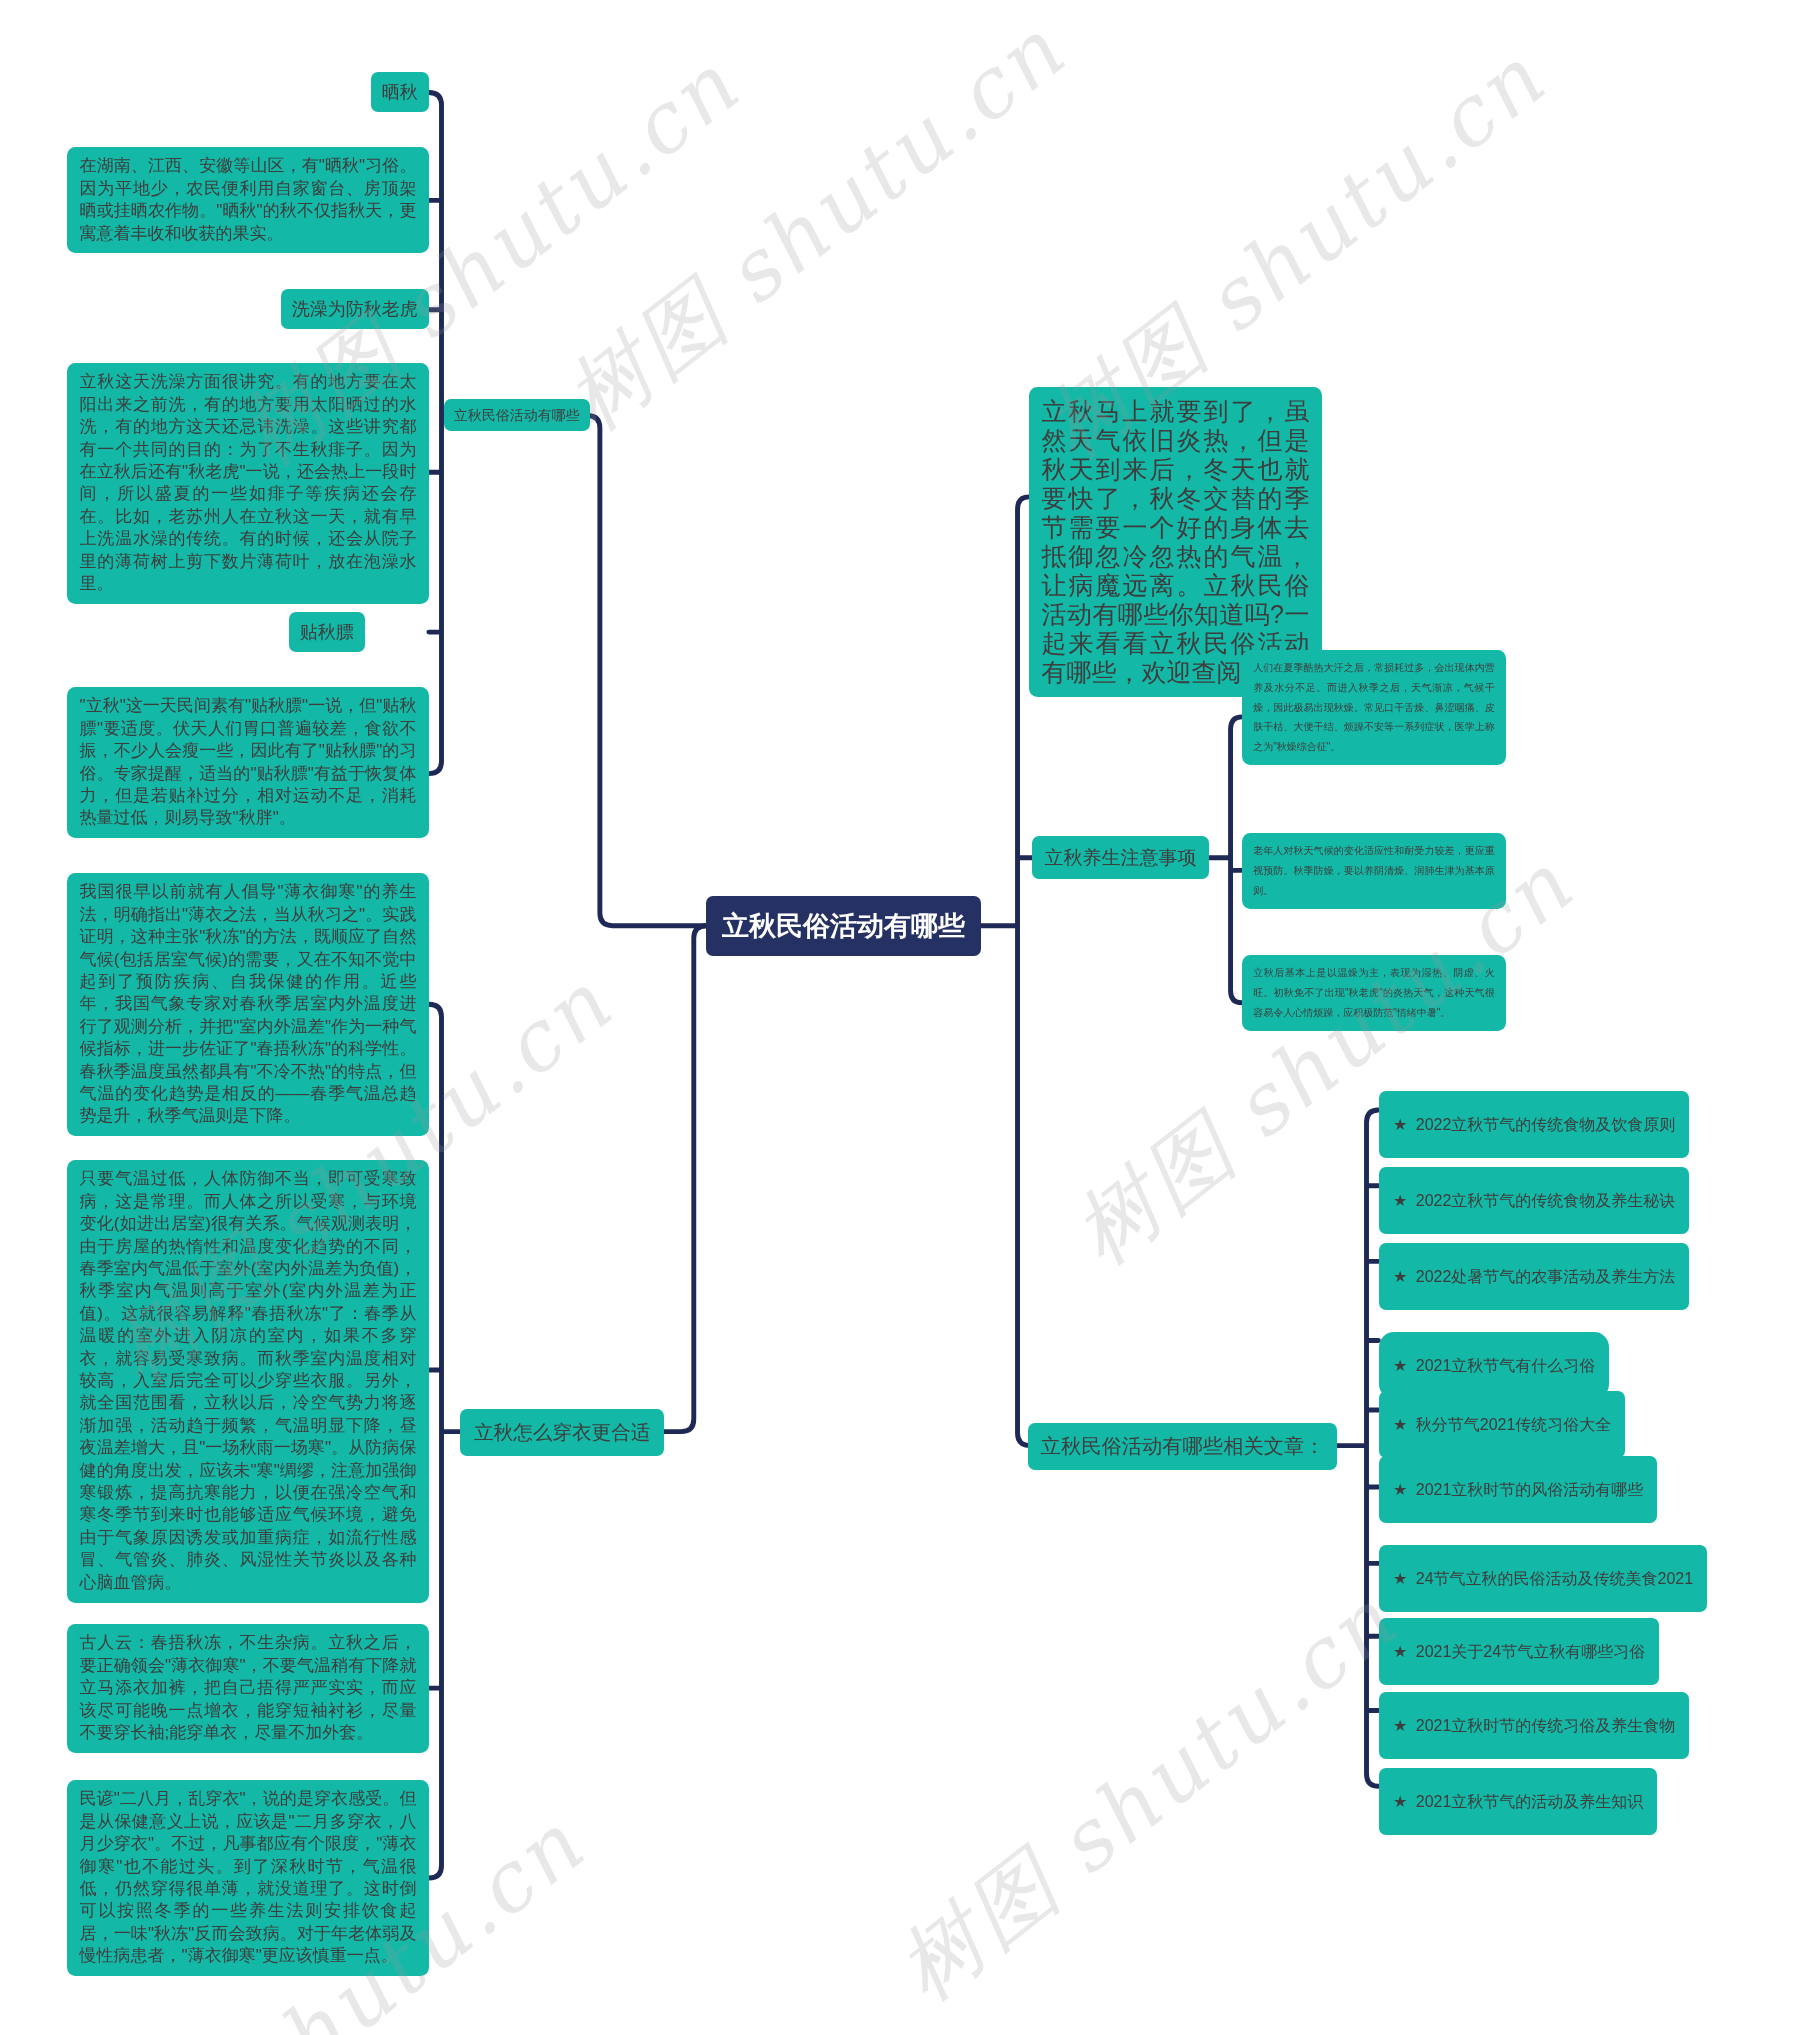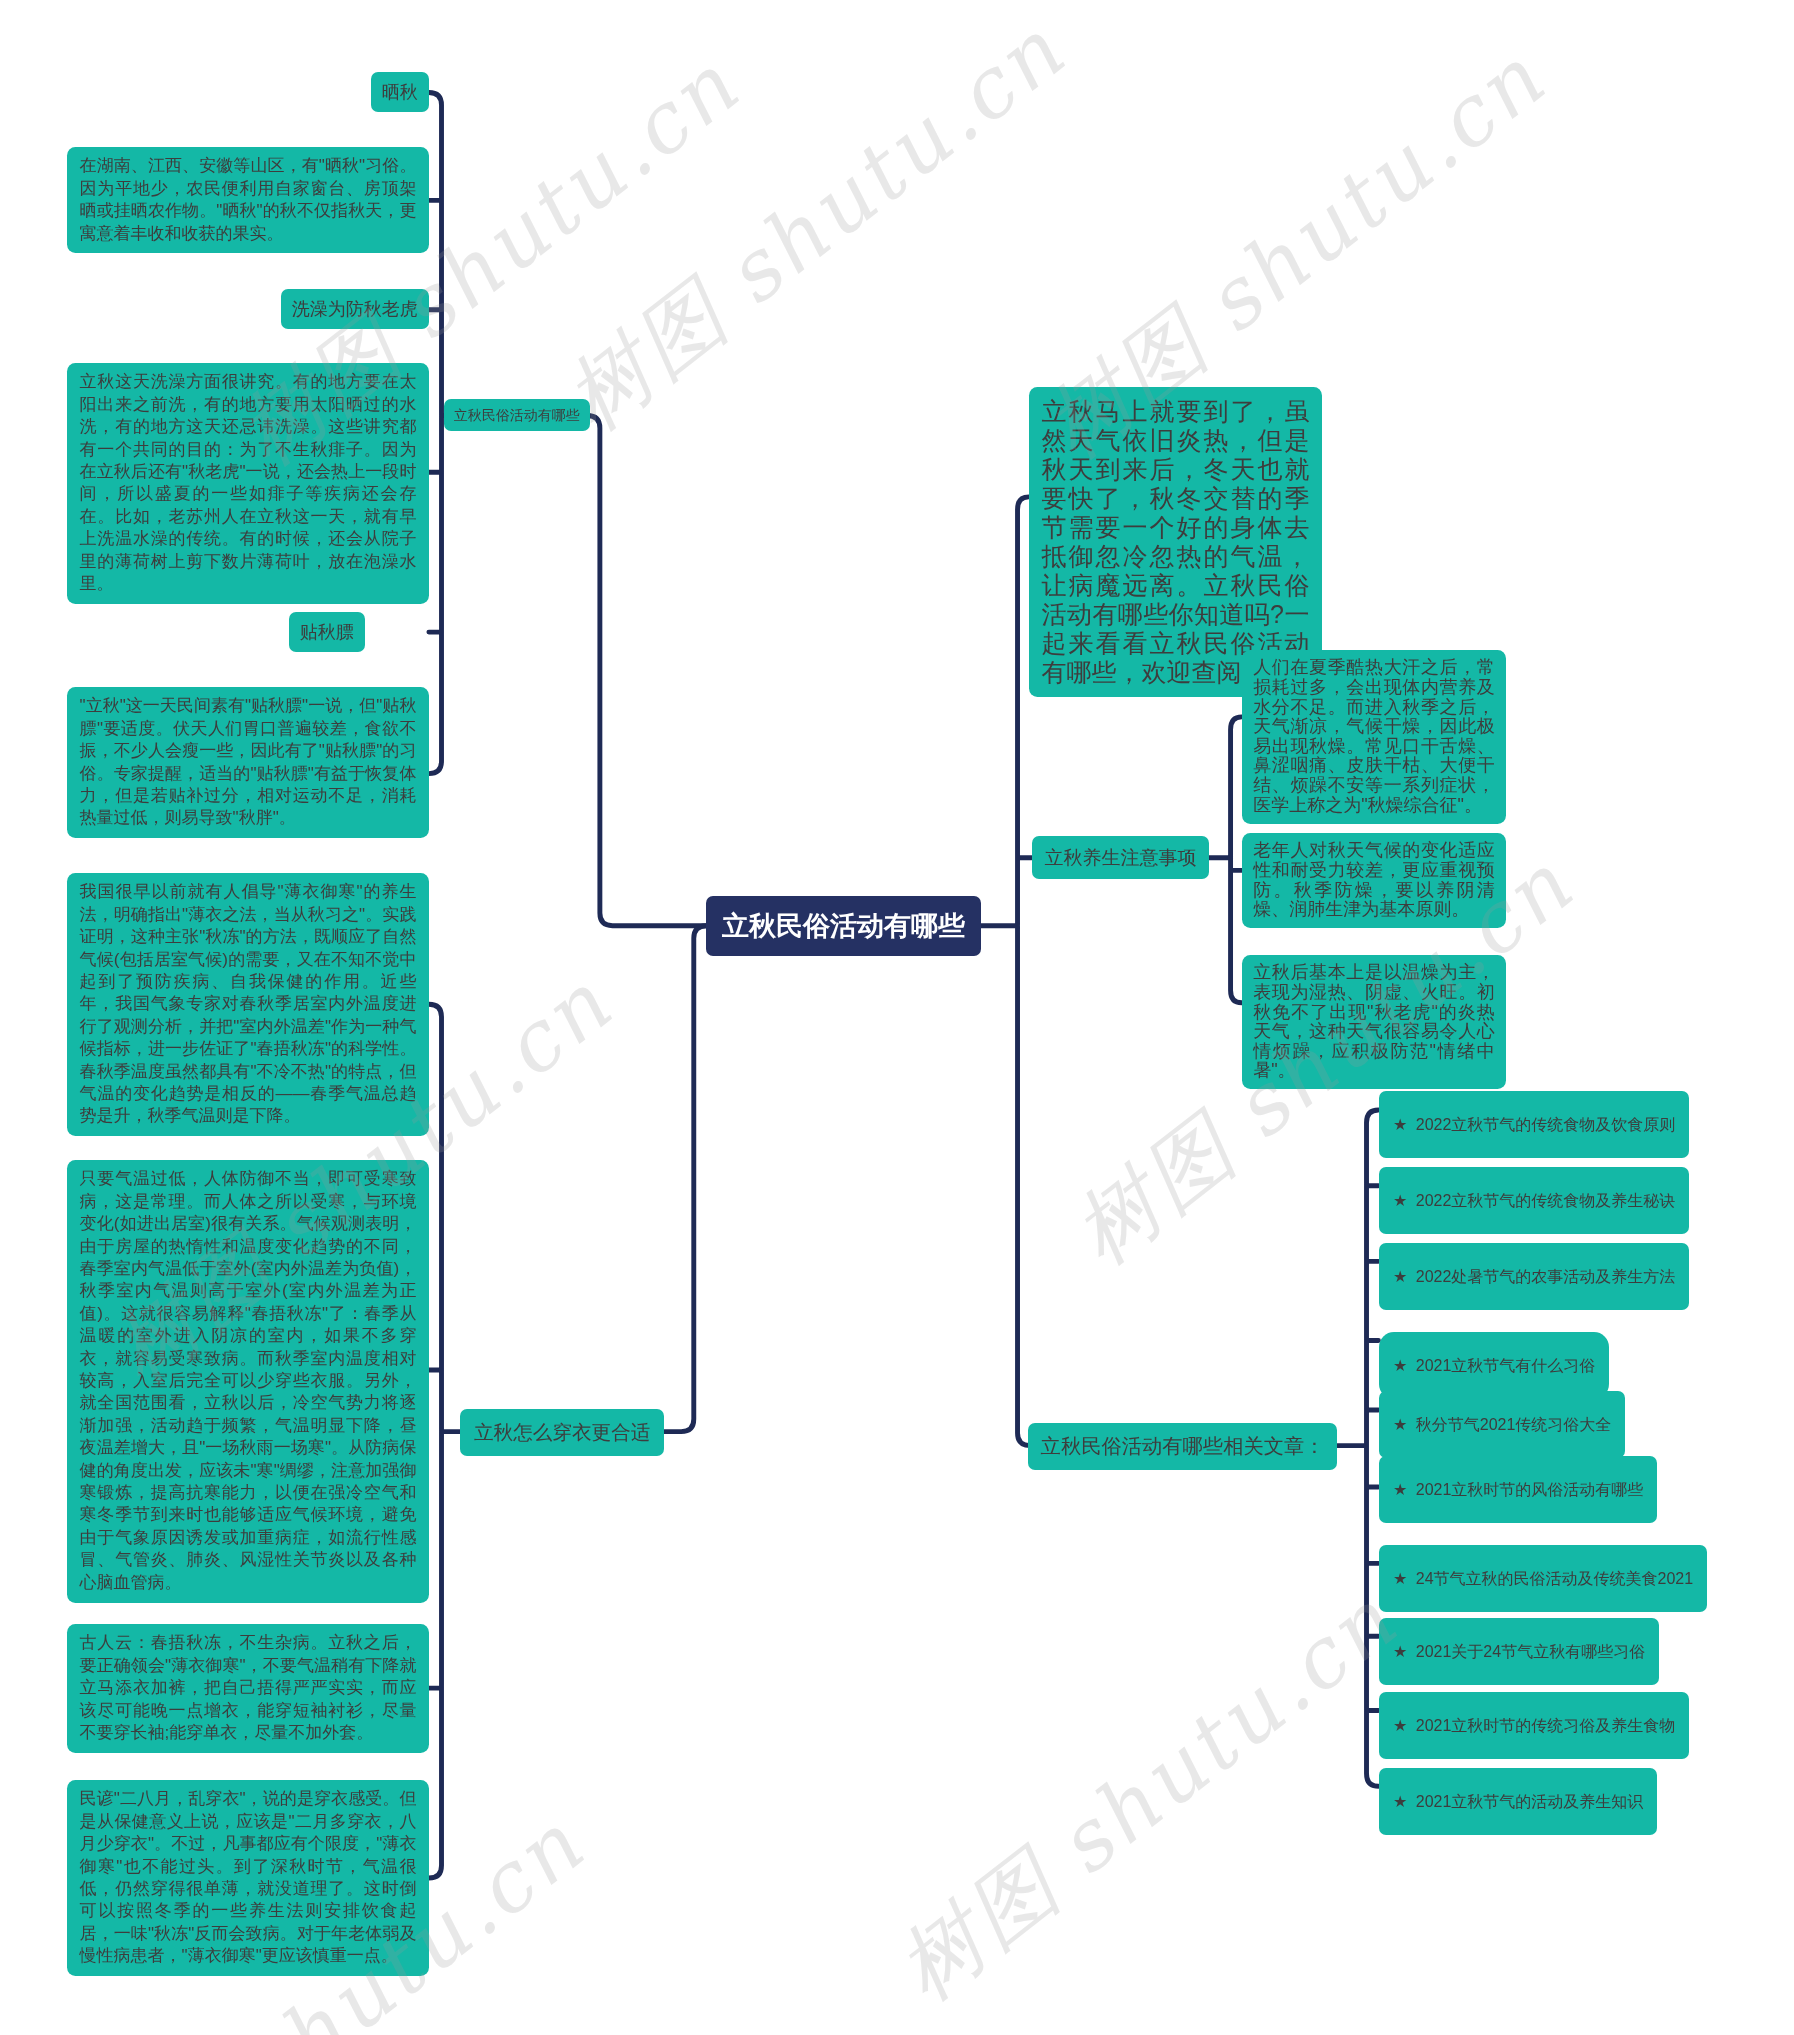--- a/index.html
+++ b/index.html
@@ -4,21 +4,21 @@
 <style>
   html,body{margin:0;padding:0;background:#ffffff;}
   .canvas{
     position:relative;width:1794px;height:2035px;background:#ffffff;overflow:hidden;
     font-family:"Liberation Sans","DejaVu Sans",sans-serif;color:#3d3d3d;
   }
   .wires{position:absolute;left:0;top:0;z-index:1;}
   .wires path{stroke:#1e2a55;stroke-width:7;fill:none;stroke-linecap:round;stroke-linejoin:round;}
   .box{position:absolute;z-index:2;background:#14b8a6;border-radius:8.4px;box-sizing:border-box;}
   .para{width:362px;font-size:17px;line-height:22.4px;padding:8.4px 12.6px;text-align:justify;}
-  .para-r{width:264px;font-size:18px;line-height:19.6px;padding:8.4px 11.2px;text-align:justify;}
+  .para-r{width:264px;font-size:10px;line-height:19.6px;padding:8.4px 11.2px;text-align:justify;}
   .intro{width:293px;font-size:25px;line-height:29px;padding:9.8px 12.6px;text-align:justify;}
   .tag{font-size:18px;line-height:22.4px;padding:9px 11.2px;white-space:nowrap;border-radius:7px;}
   .label{white-space:nowrap;border-radius:7px;}
   .l-customs{left:444px;top:399px;font-size:14px;line-height:18px;padding:7px 9.8px;}
   .l-dressing{left:460px;top:1409px;font-size:19.6px;line-height:27px;padding:9.8px 14px;text-align:center;}
   .l-health{left:1032px;top:836px;font-size:19px;line-height:25px;padding:9px 12.6px;}
   .l-articles{left:1028px;top:1423px;font-size:20.3px;line-height:27px;padding:9.8px 12.6px;}
   .central{
     left:706px;top:896px;width:275px;height:60px;background:#253163;color:#ffffff;
     font-size:27px;font-weight:600;display:flex;align-items:center;justify-content:center;

